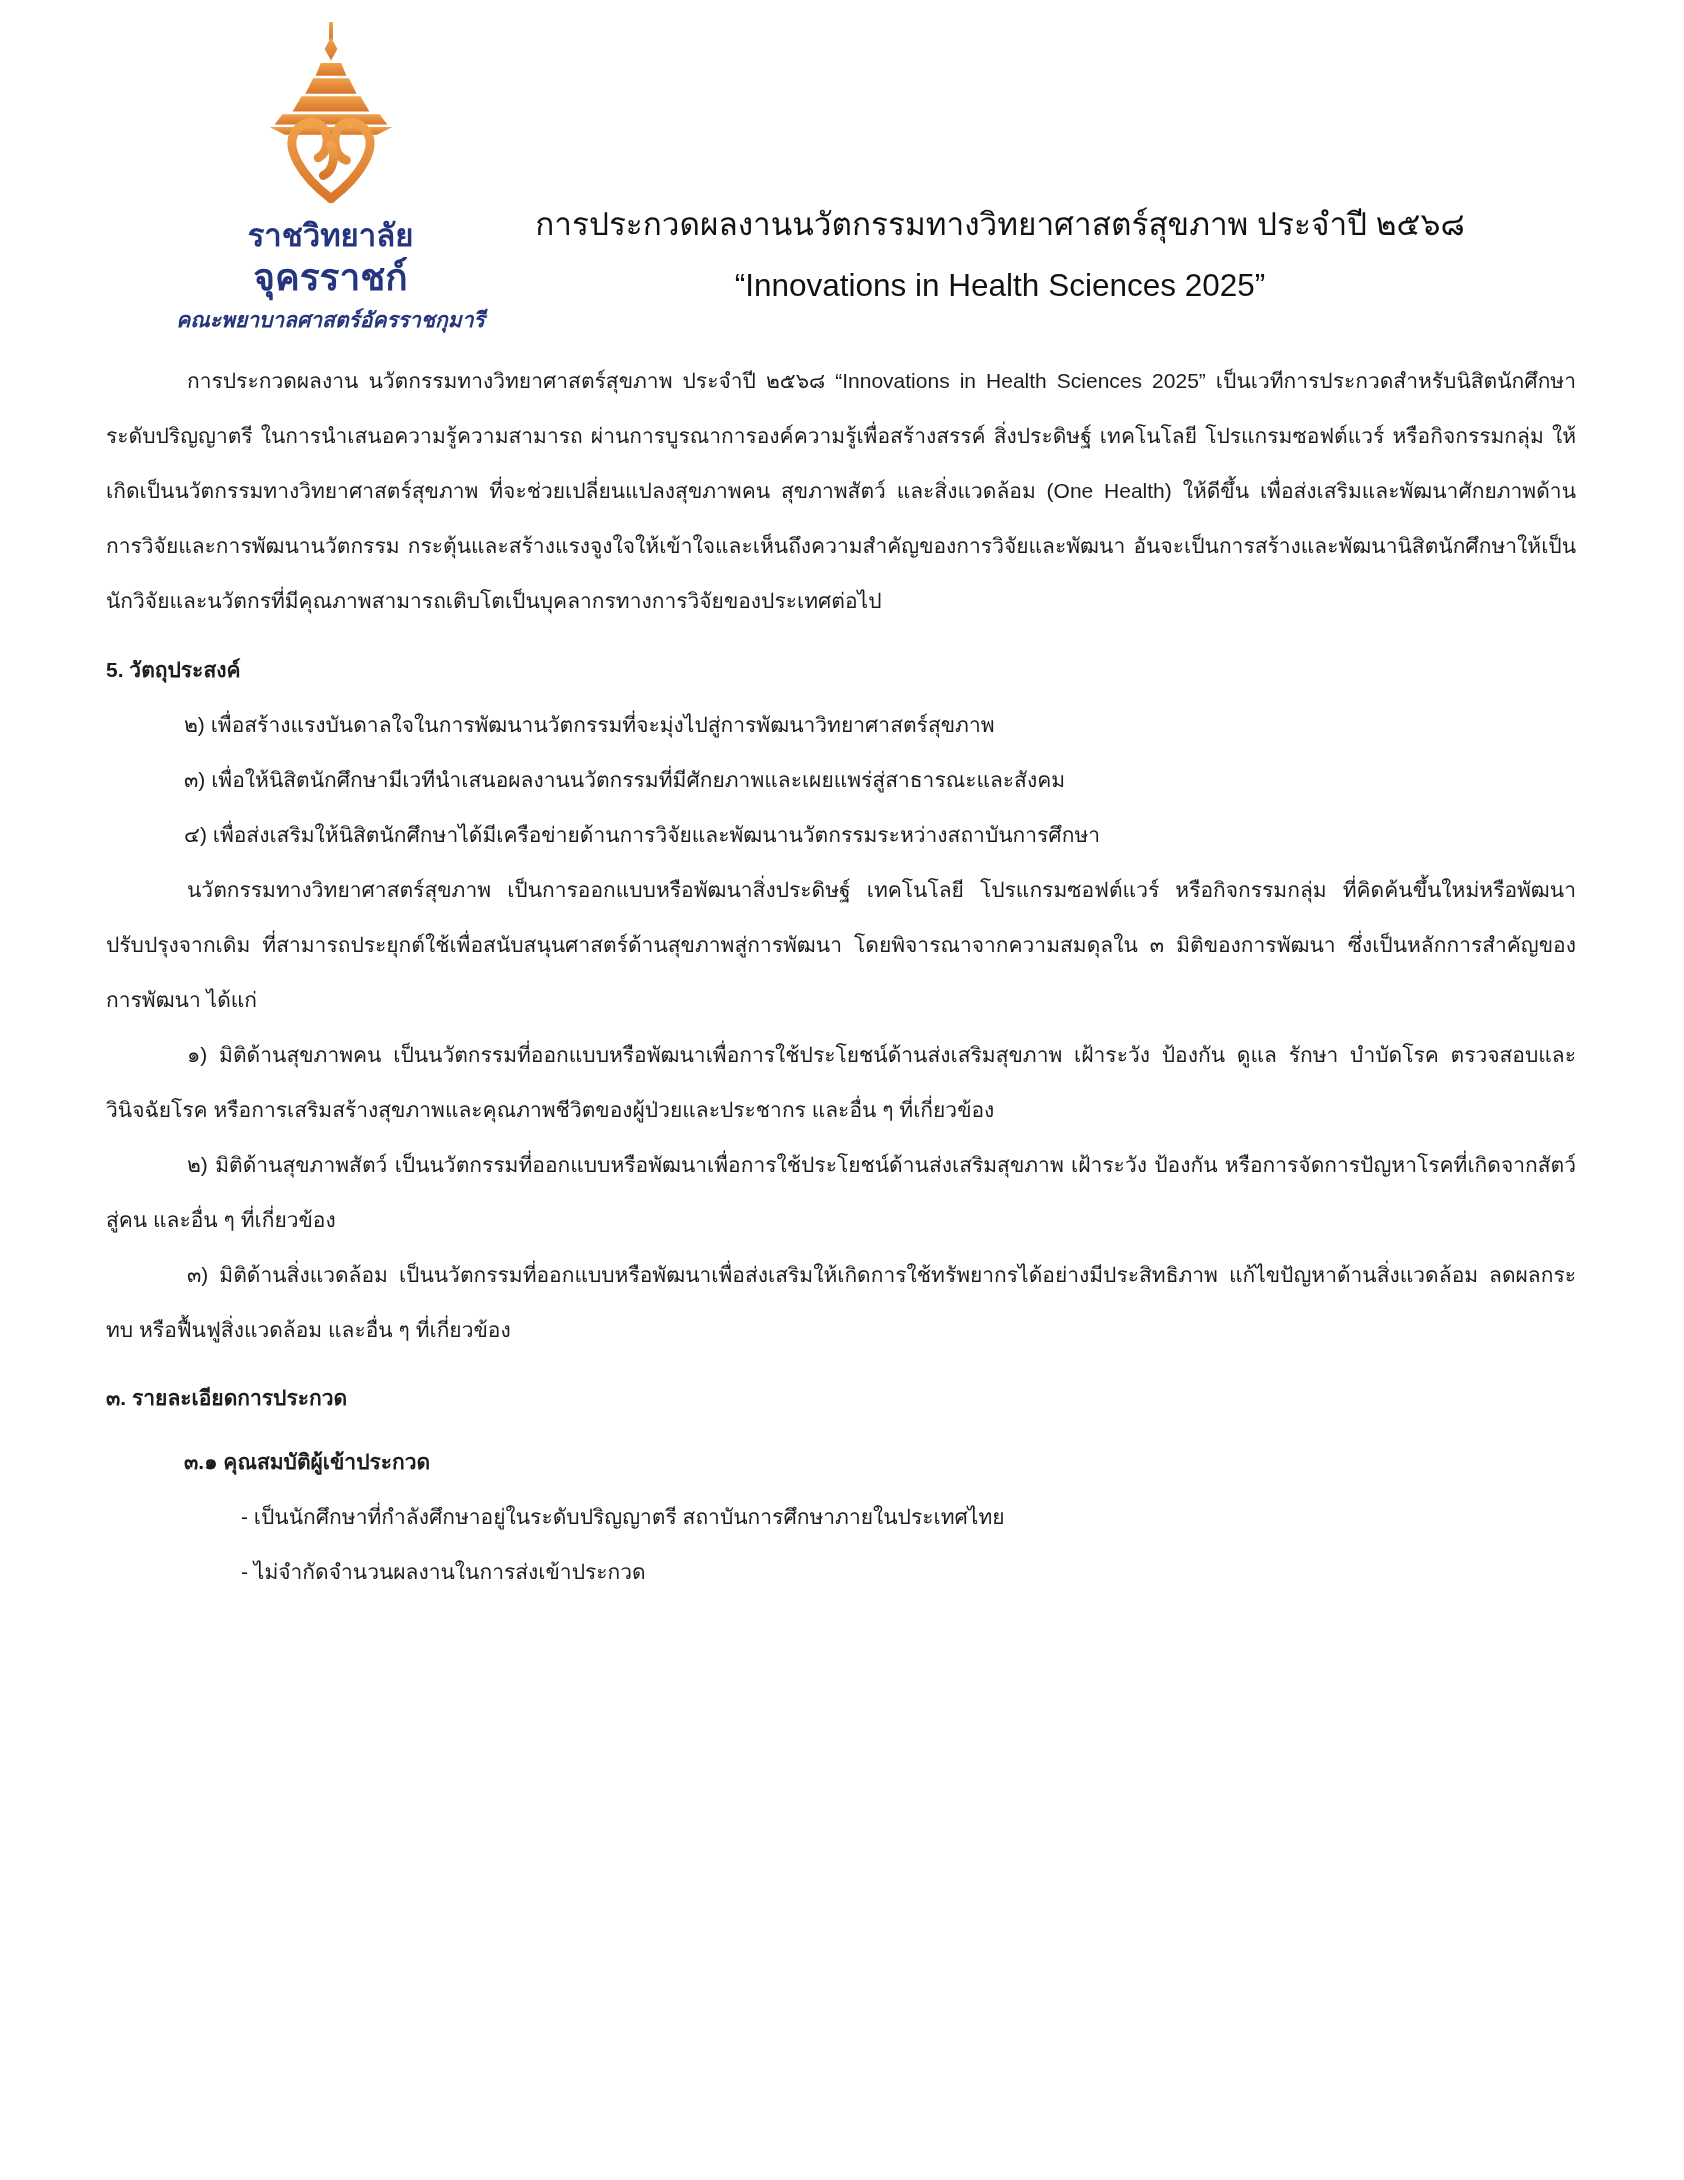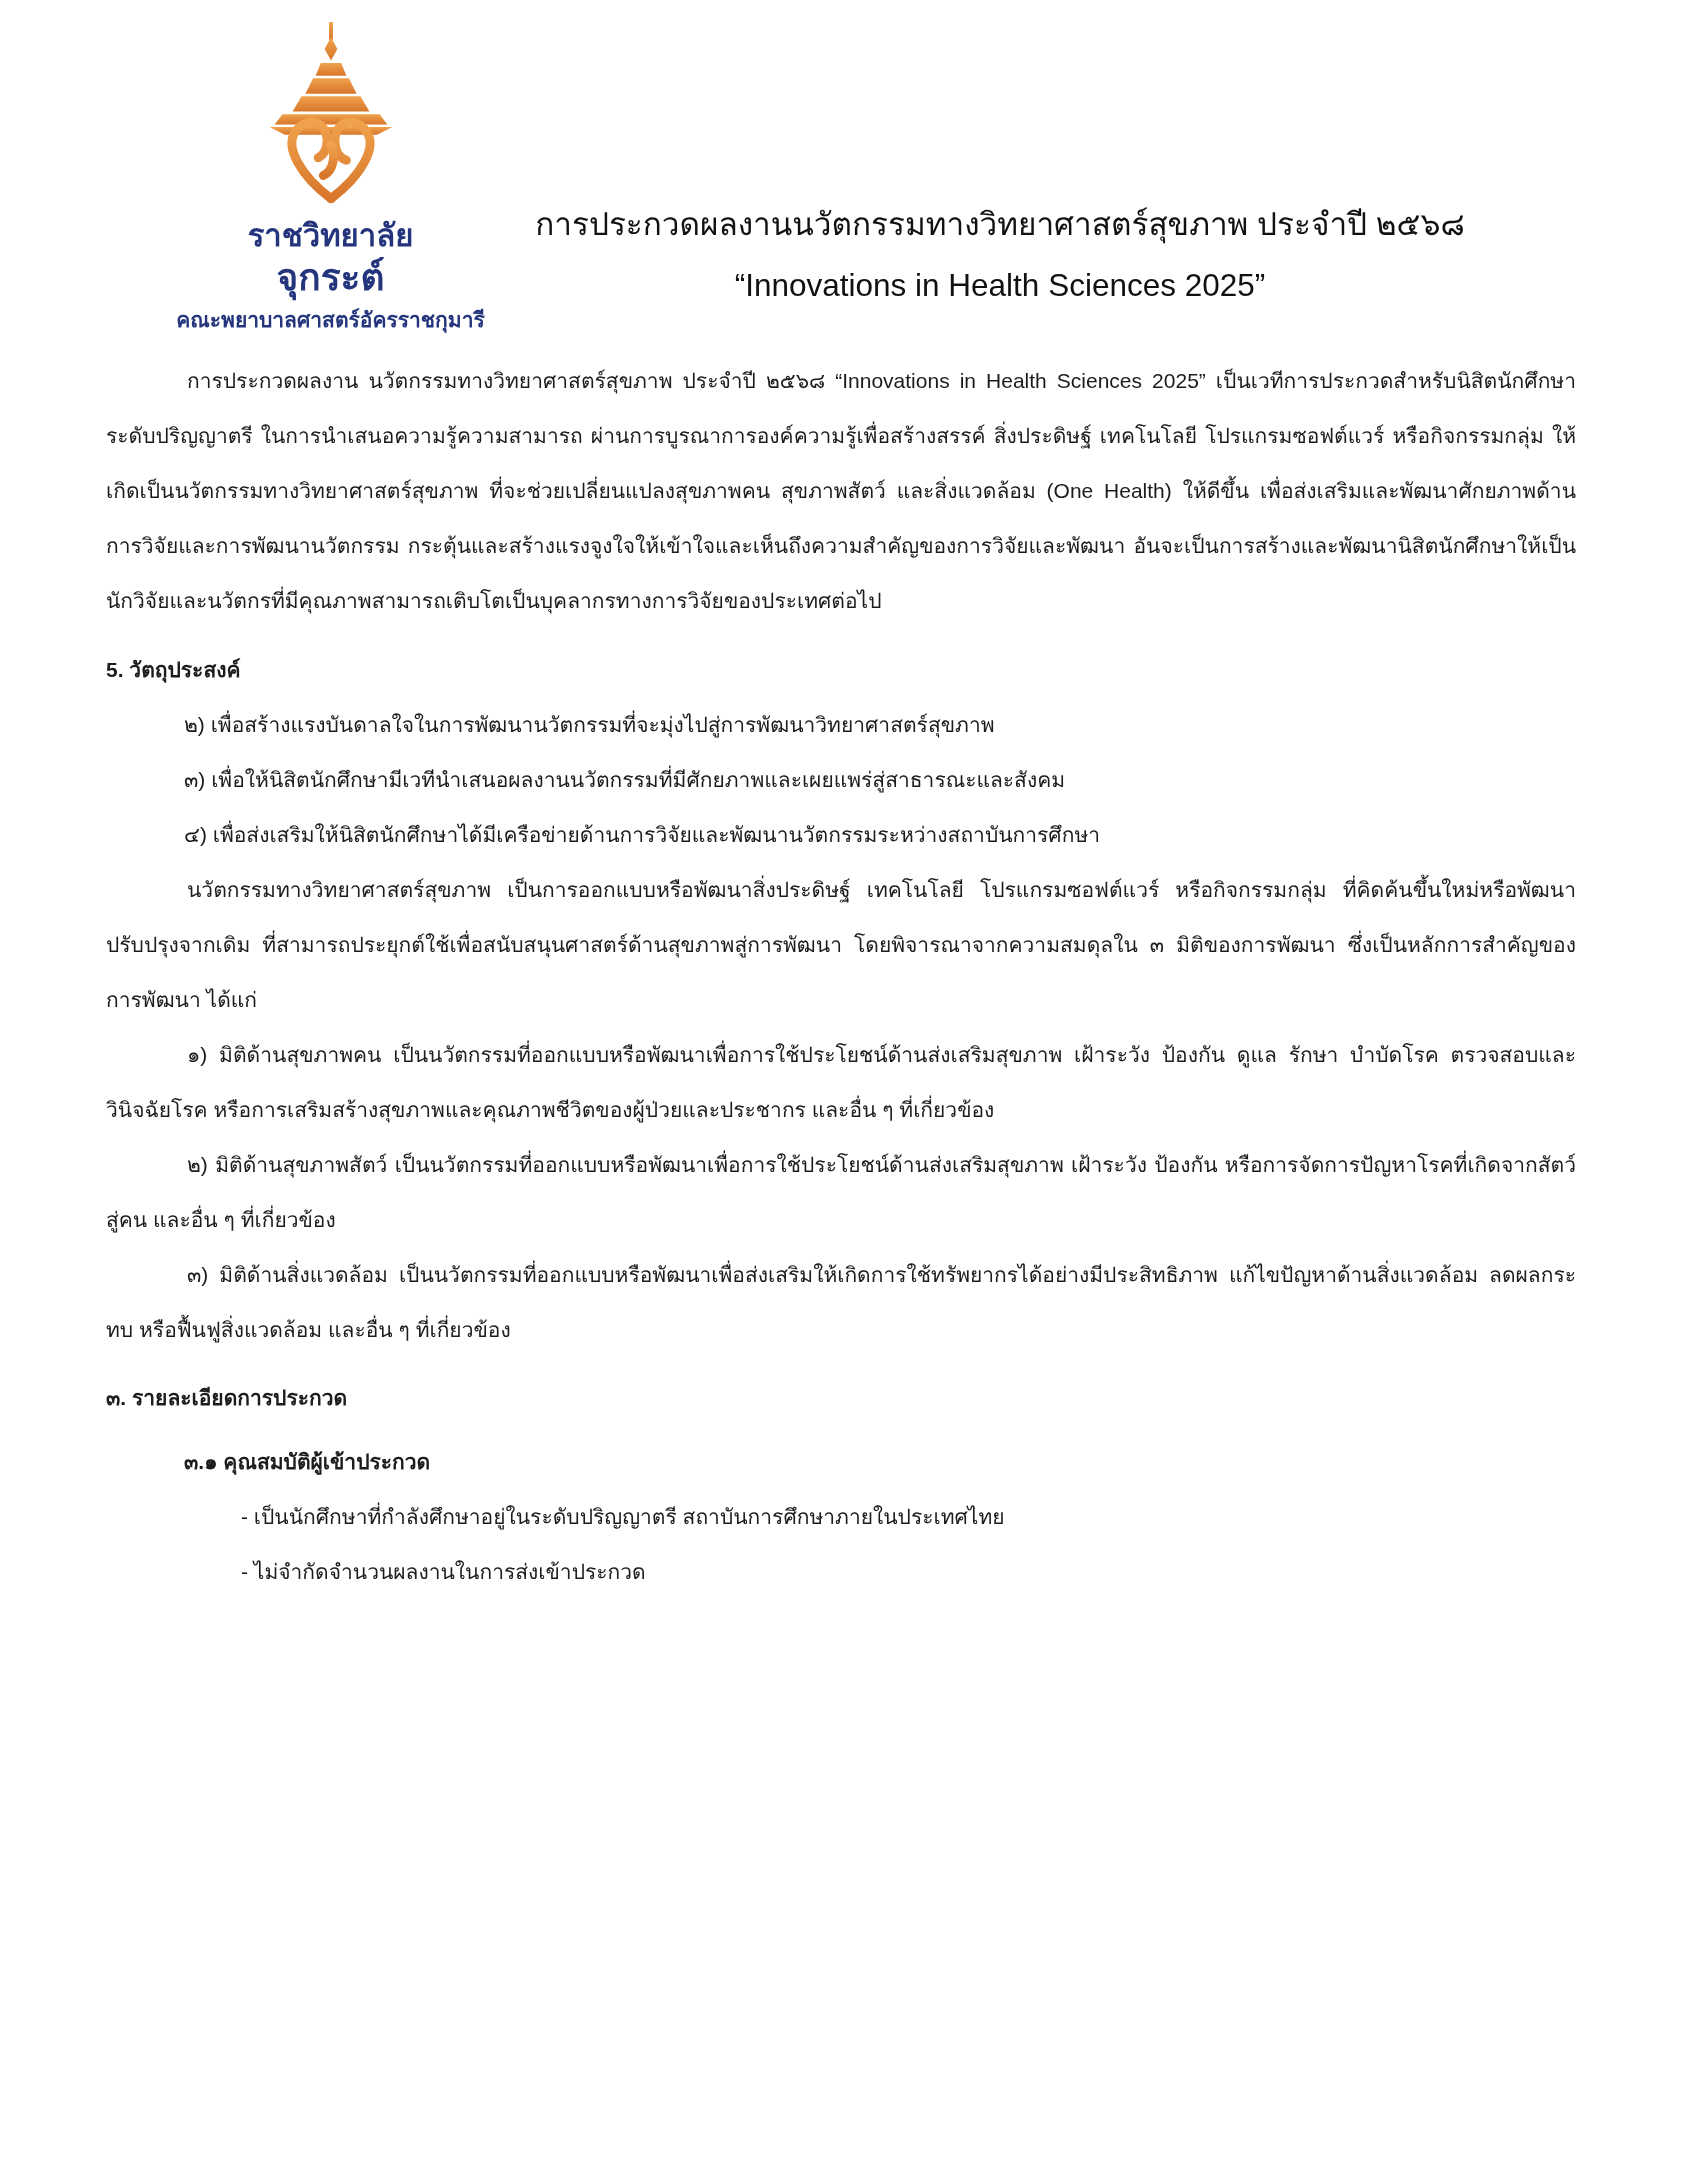--- a/index.html
+++ b/index.html
@@ -16,21 +16,21 @@
   .logo-block {
     position: absolute;
     left: 143px;
     top: 22px;
     width: 375px;
     text-align: center;
   }
   .logo-emblem { width: 128px; height: 192px; display: inline-block; }
   .logo-line1 { font-size: 31px; font-weight: bold; color: #24357D; line-height: 1.25; }
   .logo-line2 { font-size: 37px; font-weight: bold; color: #24357D; line-height: 1.2; }
-  .logo-line3 { font-size: 21px; font-weight: bold; color: #24357D; margin-top: 6.8px; line-height: 1.2; }
+  .logo-line3 { font-size: 21px; font-weight: bold; color: #24357D; margin-top: 6.8px; line-height: 1.2; font-style: italic; }
 
   .title-block {
     position: absolute;
     left: 366px;
     right: 51px;
     top: 194px;
     text-align: center;
     font-weight: normal;
     font-size: 31.5px;
     line-height: 61px;
@@ -76,21 +76,21 @@
         <polygon points="12,72 88,72 94,80 6,80"></polygon>
         <polygon points="2,82 98,82 86,88 14,88"></polygon>
       </g>
       <g fill="none" stroke="url(#emblem-grad)" stroke-width="7" stroke-linecap="round">
         <path d="M50,138 C26,120 14,98 22,86 C30,74 46,76 47,92 C47,100 44,104 40,106"></path>
         <path d="M50,138 C74,120 86,98 78,86 C70,74 54,76 53,92 C53,100 56,106 62,108"></path>
         <path d="M50,96 C54,104 52,116 44,120"></path>
       </g>
     </svg>
     <div class="logo-line1">ราชวิทยาลัย</div>
-    <div class="logo-line2">จุกระต์</div>
+    <div class="logo-line2">จุครราชก์</div>
     <div class="logo-line3">คณะพยาบาลศาสตร์อัครราชกุมารี</div>
   </div>
 
   <div class="title-block">
     <div>การประกวดผลงานนวัตกรรมทางวิทยาศาสตร์สุขภาพ ประจำปี ๒๕๖๘</div>
     <div>“Innovations in Health Sciences 2025”</div>
   </div>
 
   <div class="content">
 

